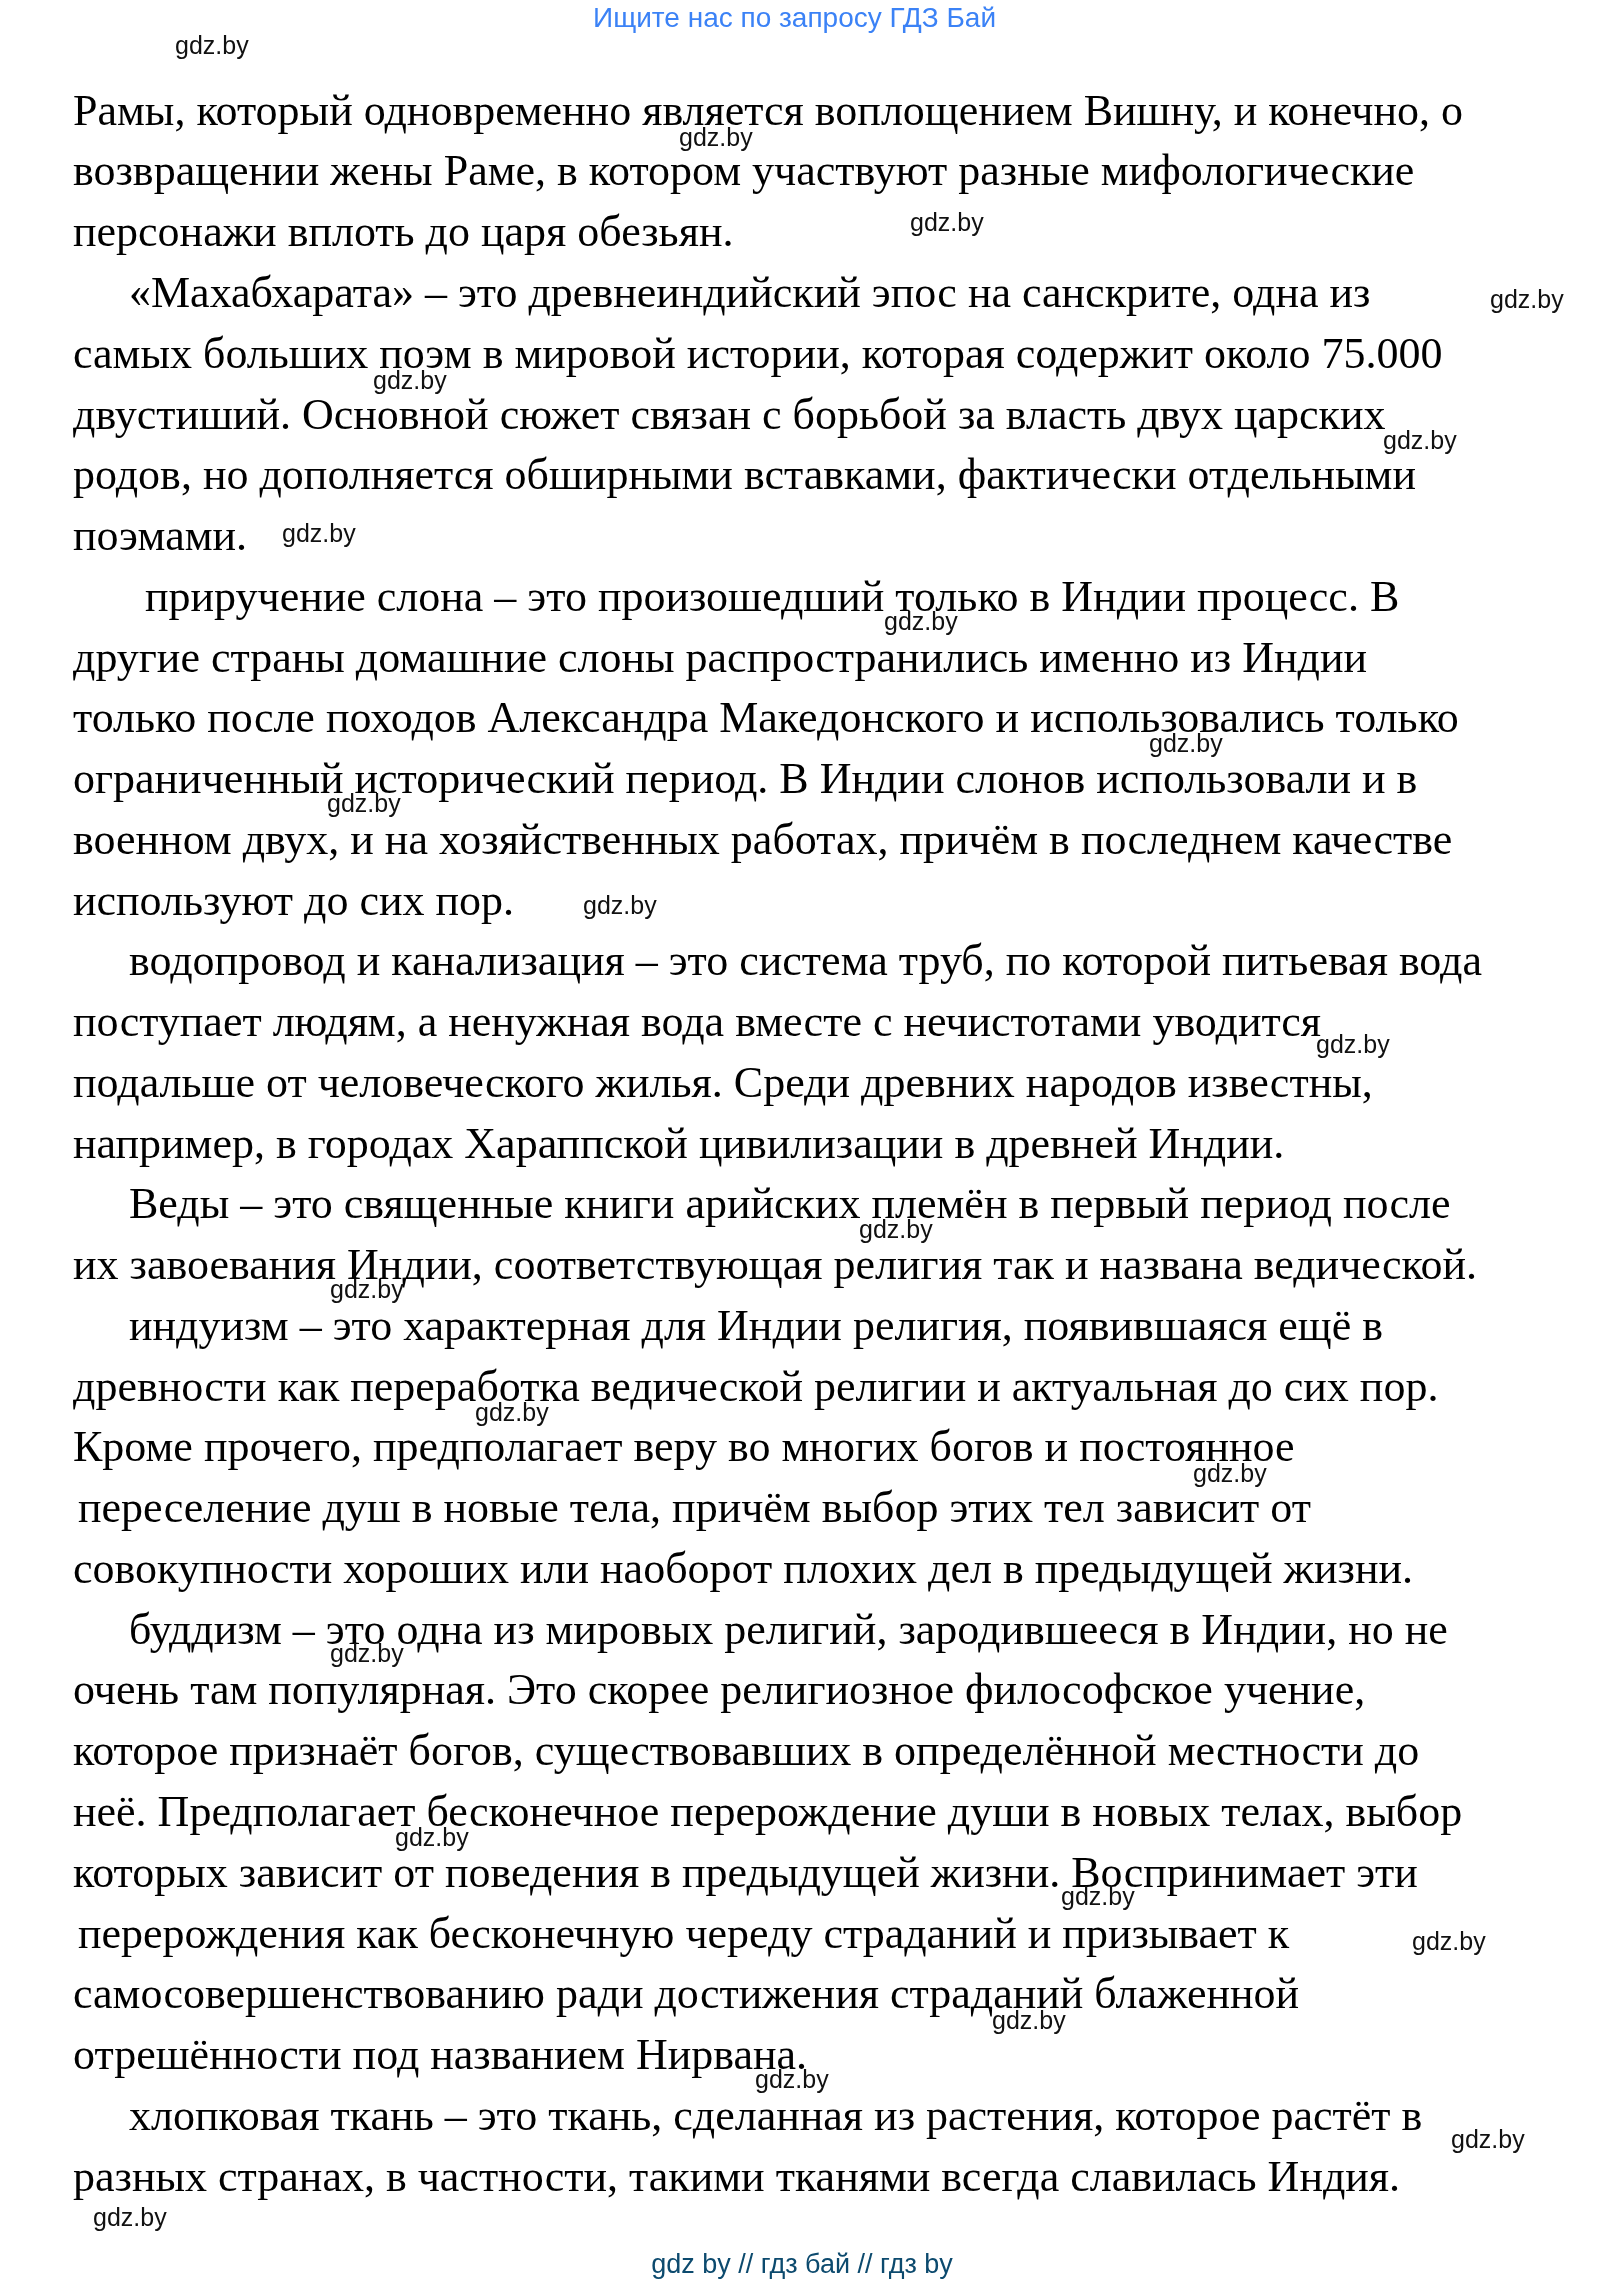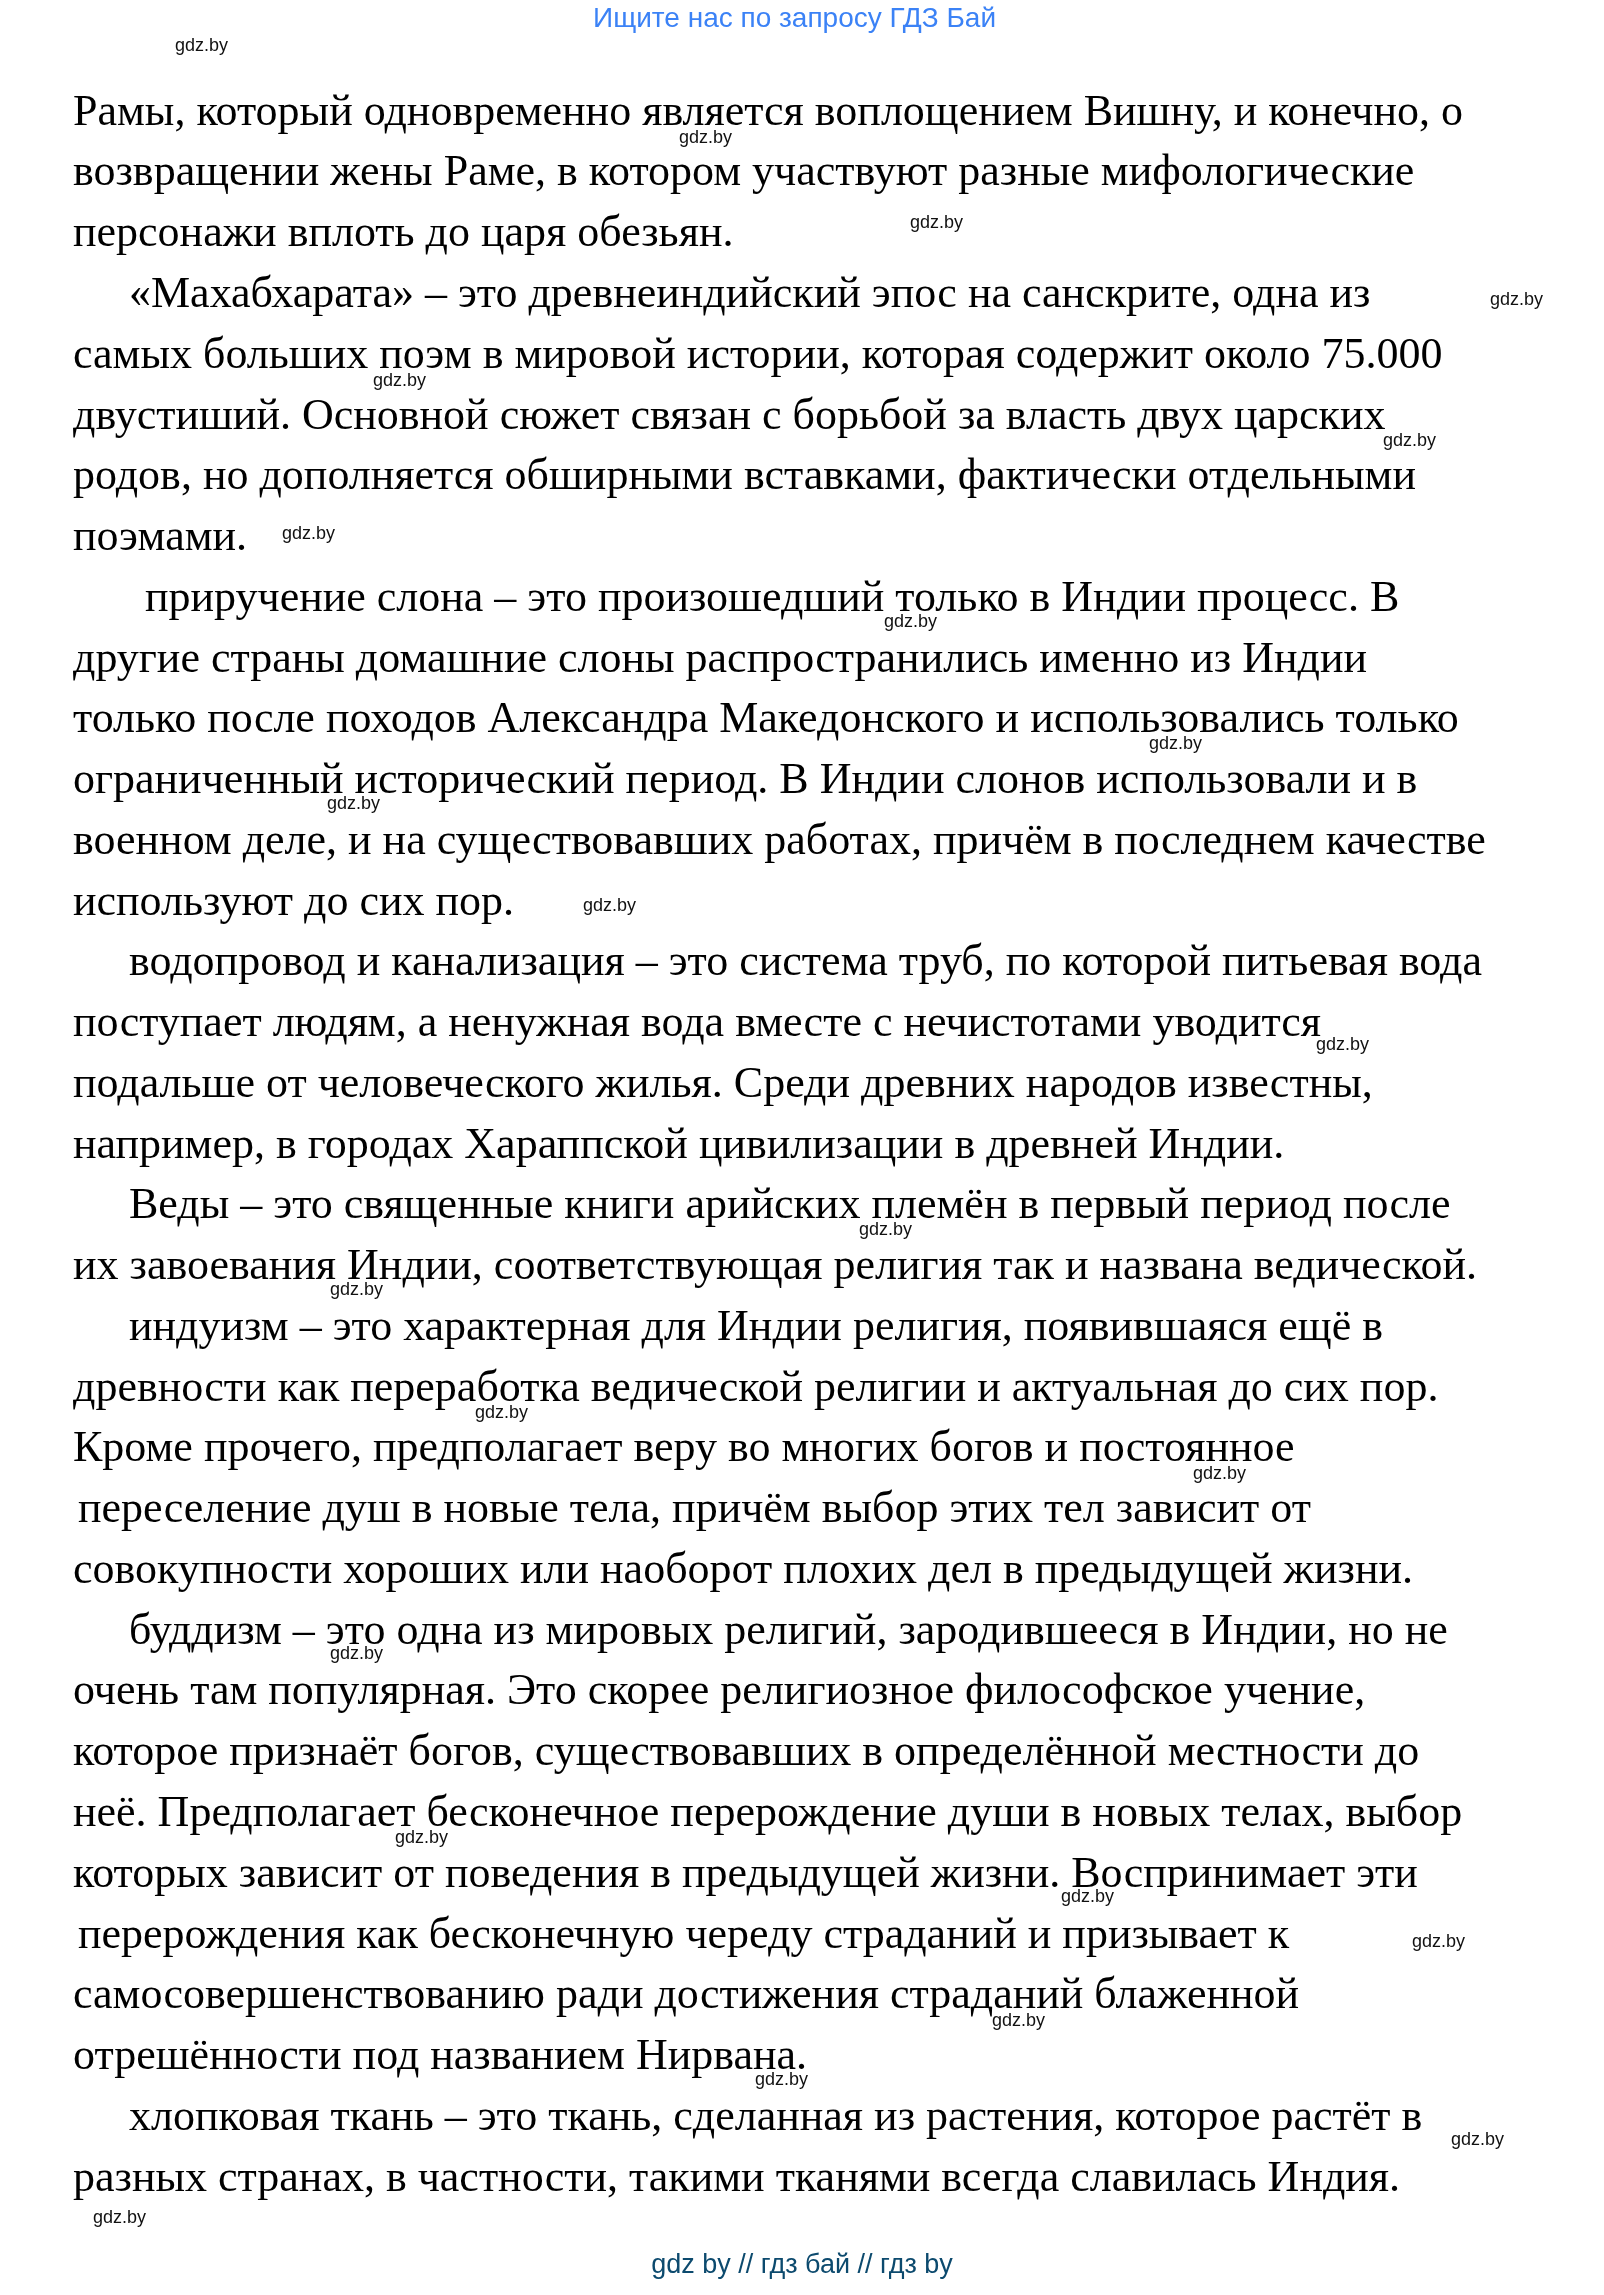--- a/index.html
+++ b/index.html
@@ -1,40 +1,40 @@
 <!DOCTYPE html>
 <html style="font-size:12.6px"><head>
 <meta charset="utf-8">
 <style>
   html, body { margin:0; padding:0; background:#ffffff; }
   body { width:1604px; height:2295px; position:relative; overflow:hidden; }
   .hdr { position:absolute; left:593px; top:0px; font-family:"Liberation Sans", sans-serif; font-size:28px; line-height:35px; white-space:nowrap; }
   .ftr { position:absolute; left:0; width:1604px; top:2247px; text-align:center; font-family:"Liberation Sans", sans-serif; font-size:27px; line-height:35px; white-space:nowrap; }
   .line { position:absolute; font-family:"Liberation Serif", serif; font-size:44px; line-height:61px; height:61px; color:#000; white-space:nowrap; }
-  .wm { position:absolute; font-family:"Liberation Sans", sans-serif; font-size:18px; line-height:25px; color:#111; white-space:nowrap; }
+  .wm { position:absolute; font-family:"Liberation Sans", sans-serif; font-size:25px; line-height:25px; color:#111; white-space:nowrap; }
 </style>
 </head>
 <body>
 
 <div class="hdr" style="color:#3b82f6">Ищите нас по запросу ГДЗ Бай</div>
 
 <div>
   <div class="line" style="left:73px;top:80px">Рамы, который одновременно является воплощением Вишну, и конечно, о</div>
   <div class="line" style="left:73px;top:140px">возвращении жены Раме, в котором участвуют разные мифологические</div>
   <div class="line" style="left:73px;top:201px">персонажи вплоть до царя обезьян.</div>
   <div class="line" style="left:129px;top:262px">«Махабхарата» – это древнеиндийский эпос на санскрите, одна из</div>
   <div class="line" style="left:73px;top:323px">самых больших поэм в мировой истории, которая содержит около 75.000</div>
   <div class="line" style="left:73px;top:384px">двустиший. Основной сюжет связан с борьбой за власть двух царских</div>
   <div class="line" style="left:73px;top:444px">родов, но дополняется обширными вставками, фактически отдельными</div>
   <div class="line" style="left:73px;top:505px">поэмами.</div>
   <div class="line" style="left:145px;top:566px">приручение слона – это произошедший только в Индии процесс. В</div>
   <div class="line" style="left:73px;top:627px">другие страны домашние слоны распространились именно из Индии</div>
   <div class="line" style="left:73px;top:687px">только после походов Александра Македонского и использовались только</div>
   <div class="line" style="left:73px;top:748px">ограниченный исторический период. В Индии слонов использовали и в</div>
-  <div class="line" style="left:73px;top:809px">военном деле, и на существовавших работах, причём в последнем качестве</div>
+  <div class="line" style="left:73px;top:809px">военном двух, и на хозяйственных работах, причём в последнем качестве</div>
   <div class="line" style="left:73px;top:870px">используют до сих пор.</div>
   <div class="line" style="left:129px;top:930px">водопровод и канализация – это система труб, по которой питьевая вода</div>
   <div class="line" style="left:73px;top:991px">поступает людям, а ненужная вода вместе с нечистотами уводится</div>
   <div class="line" style="left:73px;top:1052px">подальше от человеческого жилья. Среди древних народов известны,</div>
   <div class="line" style="left:73px;top:1113px">например, в городах Хараппской цивилизации в древней Индии.</div>
   <div class="line" style="left:129px;top:1173px">Веды – это священные книги арийских племён в первый период после</div>
   <div class="line" style="left:73px;top:1234px">их завоевания Индии, соответствующая религия так и названа ведической.</div>
   <div class="line" style="left:129px;top:1295px">индуизм – это характерная для Индии религия, появившаяся ещё в</div>
   <div class="line" style="left:73px;top:1356px">древности как переработка ведической религии и актуальная до сих пор.</div>
   <div class="line" style="left:73px;top:1416px">Кроме прочего, предполагает веру во многих богов и постоянное</div>

